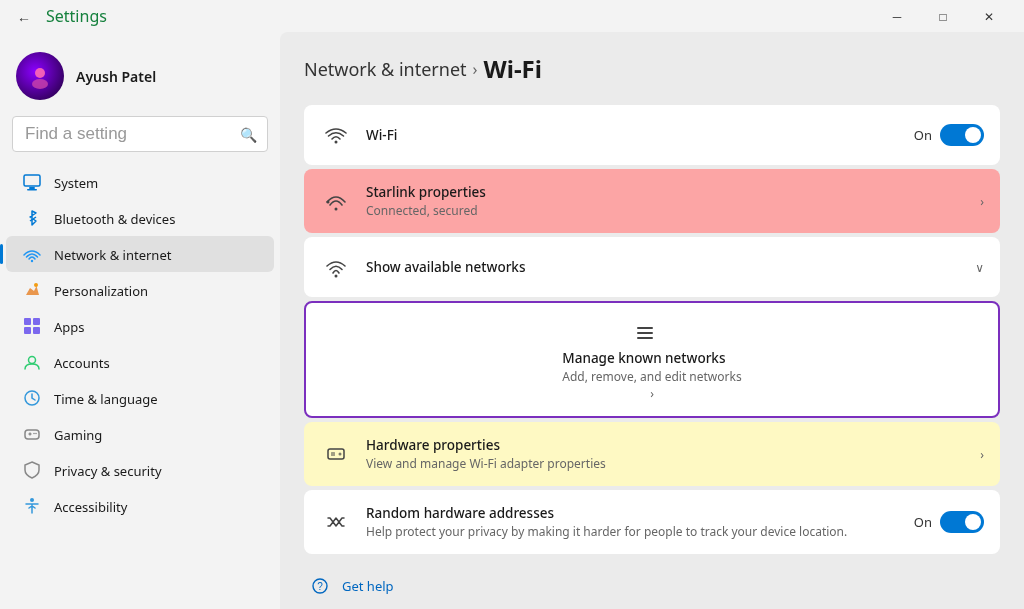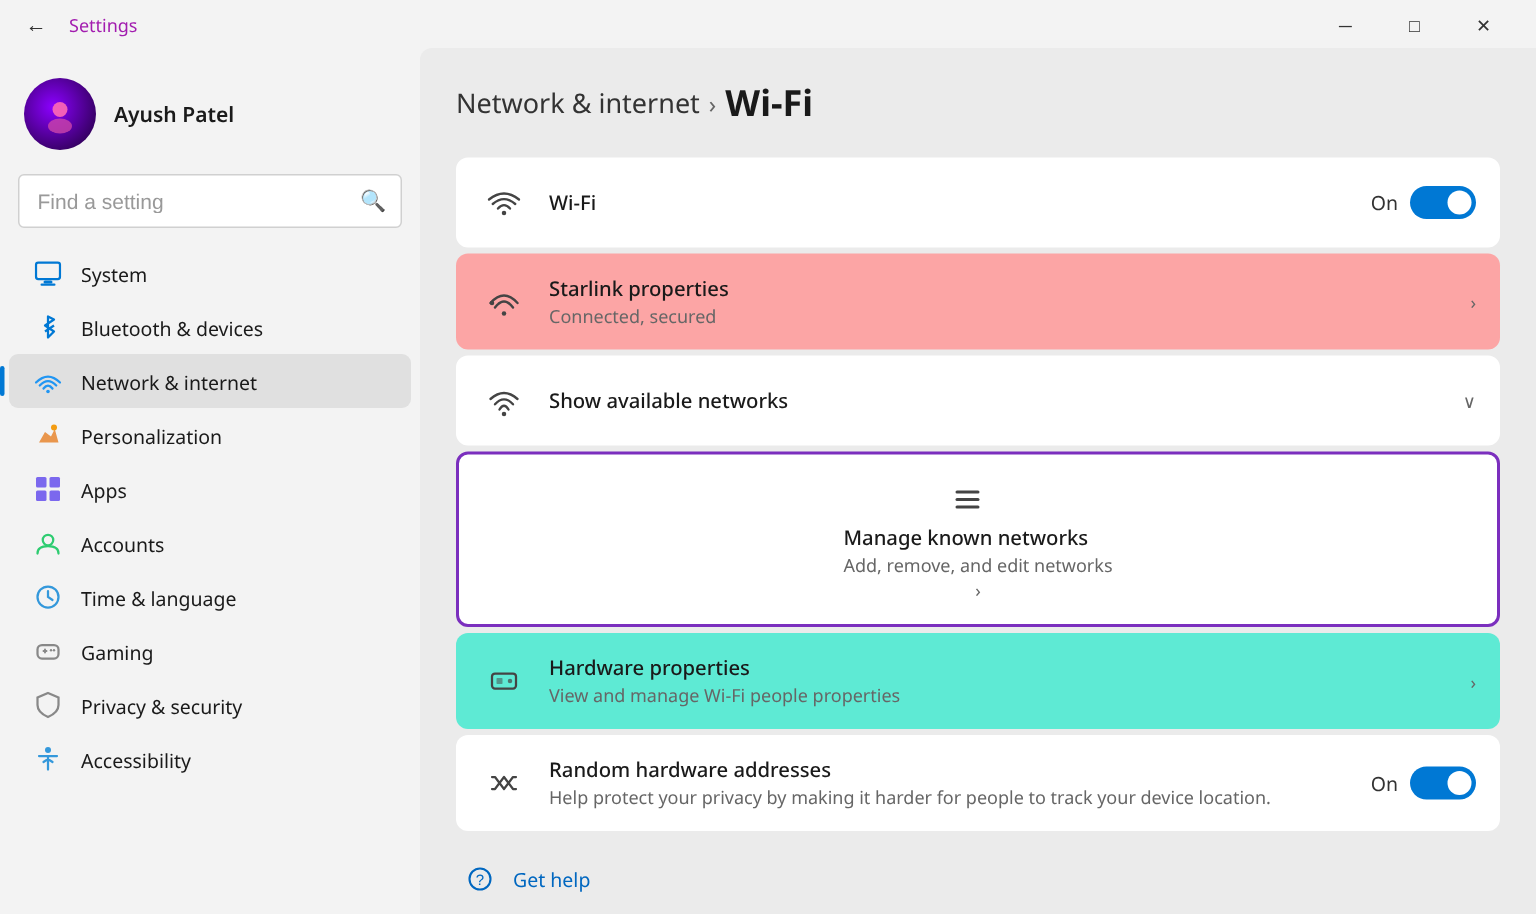--- a/index.html
+++ b/index.html
@@ -25,22 +25,22 @@
     }
     .title-bar-back {
       width: 24px; height: 24px;
       display: flex; align-items: center; justify-content: center;
       border-radius: 4px;
       cursor: pointer;
       font-size: 14px;
       color: #333;
     }
     .title-bar-text {
-      font-size: 12px;
-      color: #a21caf;
+      font-size: 16px;
+      color: #15803d;
       flex: 1;
     }
     .title-bar-controls {
       display: flex;
       gap: 0;
       margin-left: auto;
     }
     .title-bar-btn {
       width: 46px; height: 32px;
       display: flex; align-items: center; justify-content: center;
@@ -103,21 +103,21 @@
     .search-container {
       margin: 0 12px 12px;
       position: relative;
     }
     .search-input {
       width: 100%;
       height: 36px;
       border: 1px solid #d0d0d0;
       border-radius: 4px;
       padding: 0 36px 0 12px;
-      font-size: 14px;
+      font-size: 17px;
       background: white;
       outline: none;
       color: #333;
     }
     .search-input::placeholder { color: #999; }
     .search-icon {
       position: absolute;
       right: 10px;
       top: 50%;
       transform: translateY(-50%);
@@ -508,32 +508,32 @@
             </div>
       <div class="settings-row-text">
         <div class="settings-row-title">Manage known networks</div>
         <div class="settings-row-sub">Add, remove, and edit networks</div>
       </div>
       <div class="settings-row-right">
               <span class="chevron">›</span>
             </div>
     </div>
   </div>
-        <div style="background: #5eead4; border-radius: 8px; margin-bottom: 4px;">
+        <div style="background: #fef9c3; border-radius: 8px; margin-bottom: 4px;">
     <div class="settings-row" style="border-bottom:none;">
       <div class="settings-row-icon">
               <svg width="22" height="22" viewBox="0 0 22 22" fill="none">
                 <rect x="3" y="6" width="16" height="10" rx="2" stroke="#444" stroke-width="1.5" fill="none"></rect>
                 <rect x="6" y="9" width="4" height="4" rx="0.5" fill="#444" opacity="0.5"></rect>
                 <circle cx="15" cy="11" r="1.5" fill="#444" opacity="0.7"></circle>
               </svg>
             </div>
       <div class="settings-row-text">
         <div class="settings-row-title">Hardware properties</div>
-        <div class="settings-row-sub">View and manage Wi-Fi people properties</div>
+        <div class="settings-row-sub">View and manage Wi-Fi adapter properties</div>
       </div>
       <div class="settings-row-right">
               <span class="chevron">›</span>
             </div>
     </div>
   </div>
         <div style="background: white; border-radius: 8px; margin-bottom: 4px;">
     <div class="settings-row" style="border-bottom:none;">
       <div class="settings-row-icon">
               <svg width="22" height="22" viewBox="0 0 22 22" fill="none">

